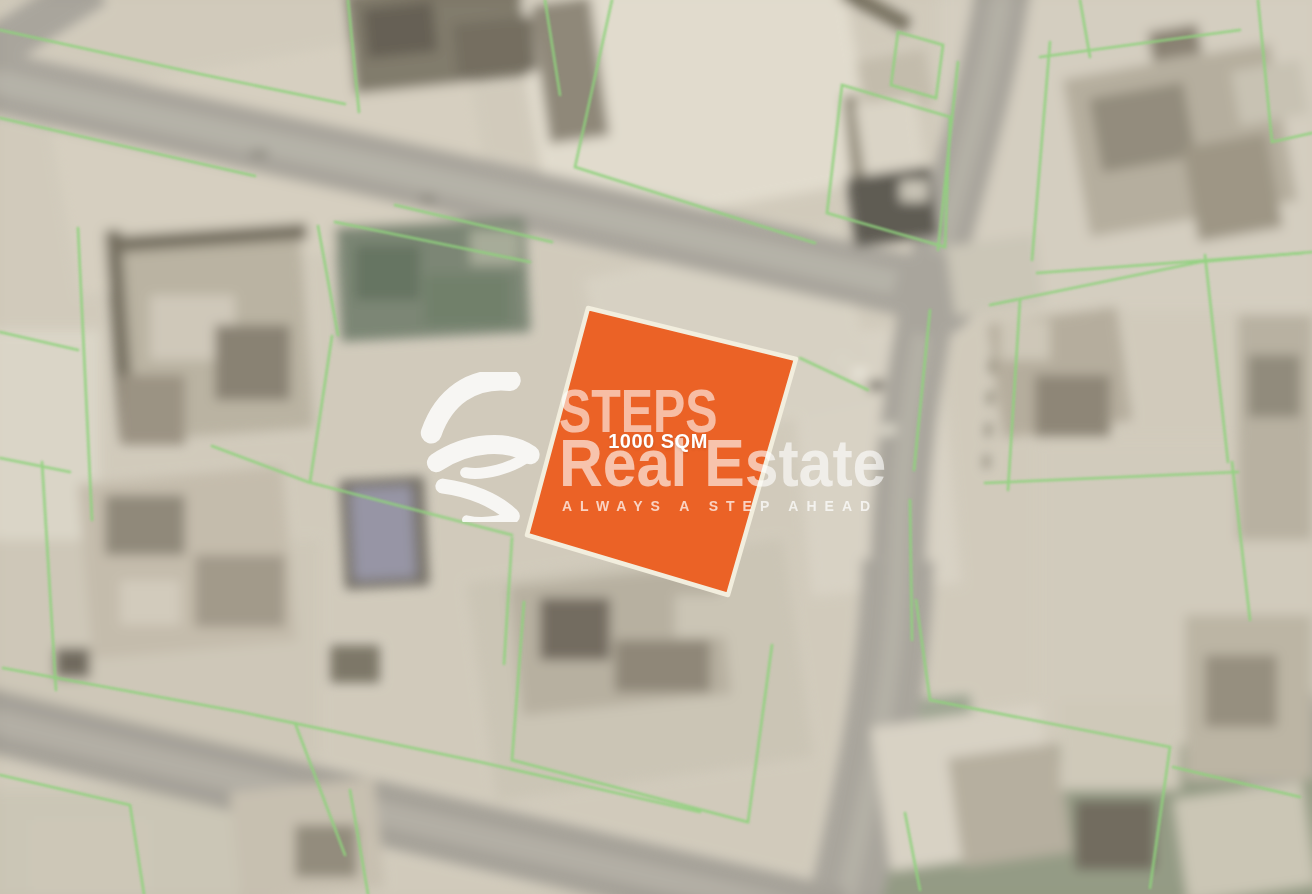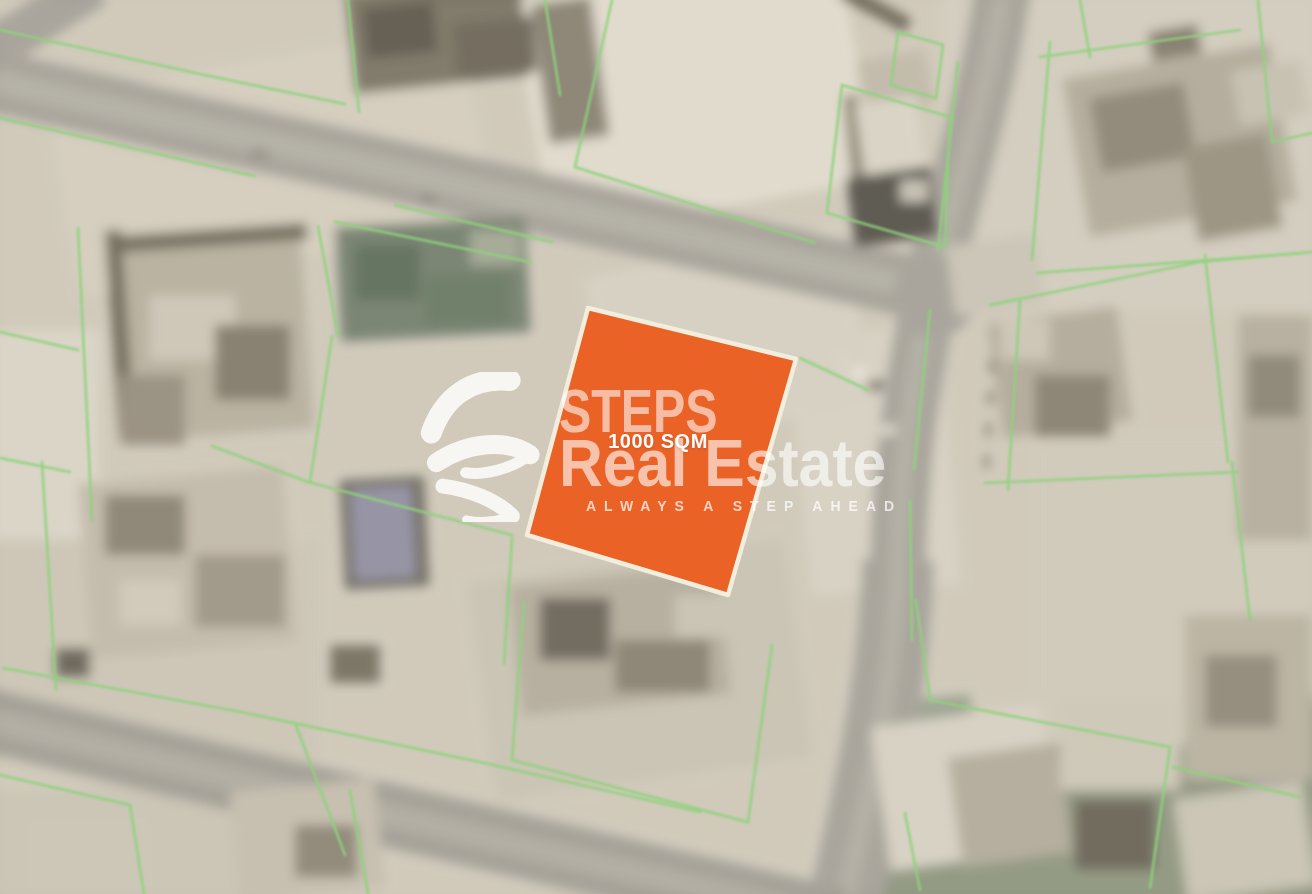--- a/index.html
+++ b/index.html
@@ -6,21 +6,21 @@
   .stage{position:relative;width:1312px;height:894px;overflow:hidden;
          font-family:"Liberation Sans",sans-serif;padding-left:40px;}
   .stage svg.map{position:absolute;left:0;top:0;z-index:1;display:block;}
   .swoosh{position:absolute;left:413px;top:372px;z-index:3;opacity:.82;}
   .wm{position:absolute;z-index:3;line-height:1;white-space:nowrap;color:rgba(255,255,255,.58);
       font-weight:700;}
   .wm-steps{left:559px;top:380px;font-size:62px;letter-spacing:0px;
             transform:scaleX(.78);transform-origin:left top;}
   .wm-real{left:559px;top:430px;font-size:66px;color:rgba(255,255,255,.62);
            transform:scaleX(.92);transform-origin:left top;}
-  .wm-tagline{left:586px;top:499px;font-size:14px;letter-spacing:8px;
+  .wm-tagline{left:562px;top:499px;font-size:14px;letter-spacing:8px;
               color:rgba(255,255,255,.72);font-weight:700;}
   .plot-label{position:absolute;z-index:4;left:578px;top:431px;width:160px;
               text-align:center;font-size:20px;font-weight:700;color:#ffffff;
               letter-spacing:.5px;line-height:1;text-shadow:0 1px 3px rgba(60,20,0,.18);}
 </style>
 </head>
 <body>
 
 <div class="stage">
 

